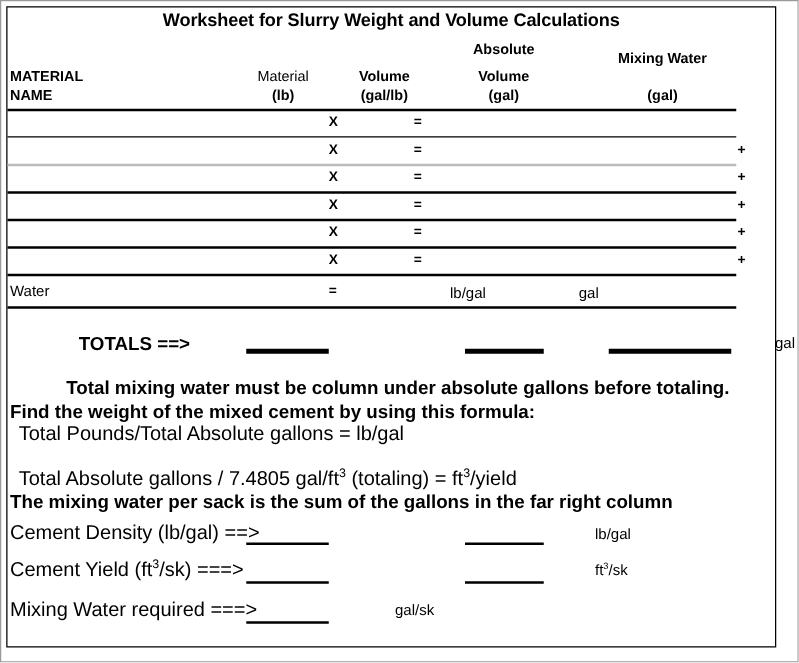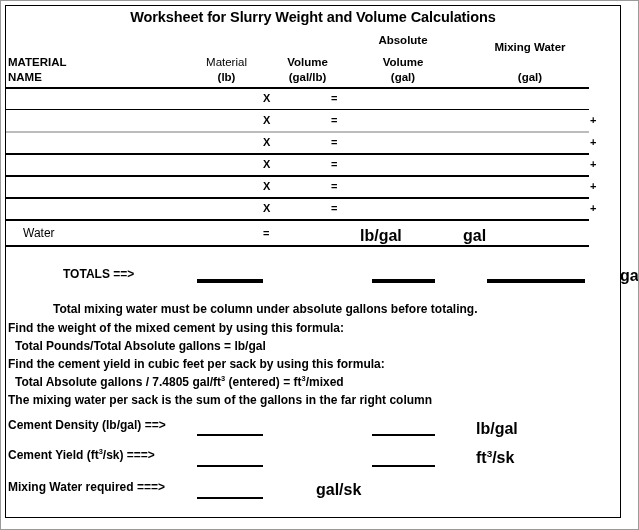--- a/index.html
+++ b/index.html
@@ -67,45 +67,45 @@
     font-size: 11px;
     font-weight: bold;
   }
 
   .cellname {
     font-size: 12px;
     font-weight: normal;
   }
 
   .unit {
-    font-size: 16px;
-    font-weight: bold;
+    font-size: 12px;
+    font-weight: normal;
     padding-left: 32px;
   }
 
   
   .bar {
     position: absolute;
     height: 0;
     border-top: 4px solid #000000;
   }
   
   .blank {
     position: absolute;
     height: 0;
     border-top: 2px solid #000000;
   }
 
   .body-bold {
-    font-size: 12px;
+    font-size: 15px;
     font-weight: bold;
   }
   .body-reg {
-    font-size: 12px;
-    font-weight: bold;
+    font-size: 16px;
+    font-weight: normal;
   }
 
   sup {
     font-size: 0.62em;
     vertical-align: super;
     line-height: 0;
   }
 </style>
 </head>
 <body>
@@ -155,37 +155,36 @@
   <div class="txt sym" style="left:262px; top:180px;">X</div>
   <div class="txt sym" style="left:330px; top:180px;">=</div>
   <div class="txt sym" style="left:589px; top:180px;">+</div>
   <div class="rule" style="top:196px; width:583px;"></div>
 
   <div class="txt sym" style="left:262px; top:202px;">X</div>
   <div class="txt sym" style="left:330px; top:202px;">=</div>
   <div class="txt sym" style="left:589px; top:202px;">+</div>
   <div class="rule" style="top:218px; width:583px;"></div>
 
-  <div class="txt cellname" style="left:22px; top:226px;">Water</div>
+  <div class="txt cellname" style="left:7px; top:226px;">Water</div>
   <div class="txt sym" style="left:262px; top:227px;">=</div>
   <div class="txt unit" style="left:327px; top:227px;">lb/gal</div>
   <div class="txt unit" style="left:430px; top:227px;">gal</div>
   <div class="rule" style="top:244px; width:583px;"></div>
 
   <div class="txt body-bold" style="left:62px; top:267px;">TOTALS ==&gt;</div>
   <div class="bar" style="left:196px; top:278px; width:66px;"></div>
   <div class="bar" style="left:371px; top:278px; width:63px;"></div>
   <div class="bar" style="left:486px; top:278px; width:98px;"></div>
   <div class="txt unit" style="left:587px; top:267px;">gal</div>
 
   <div class="txt body-bold" style="left:52px; top:302px;">Total mixing water must be column under absolute gallons before totaling.</div>
   <div class="txt body-bold" style="left:7px; top:321px;">Find the weight of the mixed cement by using this formula:</div>
   <div class="txt body-reg" style="left:14px; top:339px;">Total Pounds/Total Absolute gallons = lb/gal</div>
-  <div class="txt body-bold" style="left:7px; top:357px;">Find the cement yield in cubic feet per sack by using this formula:</div>
-  <div class="txt body-reg" style="left:14px; top:375px;"><span>Total Absolute gallons / 7.4805 gal/ft</span><sup>3</sup><span> (entered) = ft</span><sup>3</sup><span>/mixed</span></div>
+  <div class="txt body-reg" style="left:14px; top:375px;"><span>Total Absolute gallons / 7.4805 gal/ft</span><sup>3</sup><span> (totaling) = ft</span><sup>3</sup><span>/yield</span></div>
   <div class="txt body-reg" style="left:7px; top:418px;">Cement Density (lb/gal) ==&gt;</div>
 
   <div class="txt body-bold" style="left:7px; top:393px;">The mixing water per sack is the sum of the gallons in the far right column</div>
   <div class="blank" style="left:196px; top:433px; width:66px;"></div>
   <div class="blank" style="left:371px; top:433px; width:63px;"></div>
   <div class="txt unit" style="left:443px; top:420px;">lb/gal</div>
 
   <div class="txt body-reg" style="left:7px; top:448px;"><span>Cement Yield (ft</span><sup>3</sup><span>/sk) ===&gt;</span></div>
   <div class="blank" style="left:196px; top:464px; width:66px;"></div>
   <div class="blank" style="left:371px; top:464px; width:63px;"></div>

